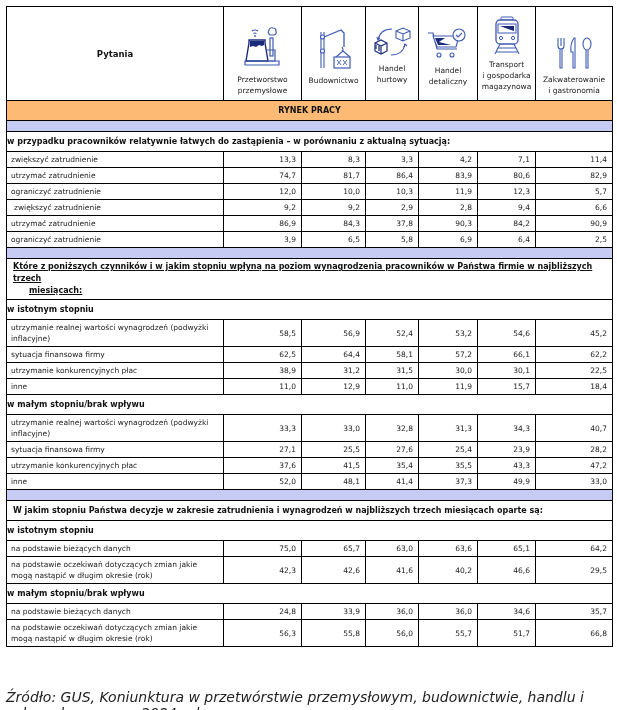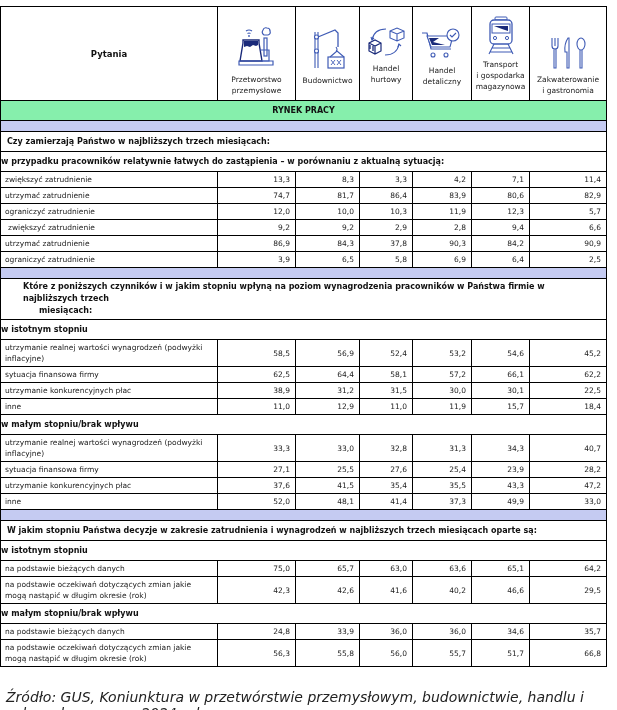--- a/index.html
+++ b/index.html
@@ -1,43 +1,43 @@
 <!DOCTYPE html>
 <html><head>
 <meta charset="utf-8">
 <style>
   * { box-sizing: border-box; margin: 0; padding: 0; }
   html, body { width: 617px; height: 710px; background: #ffffff; overflow: hidden; }
   body { font-family: "DejaVu Sans", sans-serif; color: #111; position: relative; }
   table {
-    position: absolute; left: 0; top: 6px;
+    position: absolute; left: 6px; top: 6px;
     width: 606px;
     border-collapse: collapse;
     table-layout: fixed;
     font-size: 8px;
   }
   td, th { border: 1px solid #000; }
   col.c0 { width: 217px; }
   col.c1 { width: 78px; }
   col.c2 { width: 64px; }
   col.c3 { width: 53px; }
   col.c4 { width: 59px; }
   col.c5 { width: 58px; }
   col.c6 { width: 77px; }
 
   .hdr-row { height: 94px; }
   .hdr-pyt { font-weight: bold; font-size: 8.5px; text-align: center; vertical-align: middle; }
   .hdr-cell { text-align: center; vertical-align: bottom; padding: 2px 1px 4px 1px; font-size: 7.5px; line-height: 11px; color: #222; }
   .hdr-cell svg { display: block; margin: 0 auto 4px auto; }
   .hdr-label { display: block; }
 
-  .section-row td { background: #86efac; text-align: center; font-weight: bold; font-size: 8px; height: 20px; }
+  .section-row td { background: #fdba74; text-align: center; font-weight: bold; font-size: 8px; height: 20px; }
   .spacer-row td { background: #c5cbf2; height: 11px; }
   .question-row td { font-weight: bold; font-size: 8px; height: 20px; padding: 2px 6px; text-align: left; }
-  .question-row.tall td { height: 32px; line-height: 12px; padding-left: 22px; text-indent: 0; }
+  .question-row.tall td { height: 32px; line-height: 12px; padding-left: 6px; text-indent: 0; text-decoration: underline; }
   .question-row.tall .q2 { display: block; padding-left: 16px; }
   .sub-row td { font-weight: bold; font-size: 8px; height: 20px; }
   .data-row td { height: 16px; font-size: 7.5px; padding: 1px 4px; }
   .data-row.tall td { height: 27px; line-height: 11px; }
   .data-row td.label { text-align: left; color: #222; }
   .data-row td.val { text-align: right; padding-right: 5px; color: #222; }
 
   .source {
     position: absolute; left: 6px; top: 689px;
     font-style: italic; font-size: 14px; color: #222;
@@ -140,23 +140,20 @@
       </td>
     </tr>
 
     <tr class="section-row">
       <td colspan="7">RYNEK PRACY</td>
     </tr>
     <tr class="spacer-row">
         <td colspan="7"></td>
       </tr>
 
-    <tr class="question-row">
-      <td colspan="7">Czy zamierzają Państwo w najbliższych trzech miesiącach:</td>
-    </tr>
     <tr class="sub-row">
       <td colspan="7">w przypadku pracowników relatywnie łatwych do zastąpienia – w porównaniu z aktualną sytuacją:</td>
     </tr>
     <tr class="data-row">
       <td class="label">zwiększyć zatrudnienie</td>
       <td class="val">13,3</td>
       <td class="val">8,3</td>
       <td class="val">3,3</td>
       <td class="val">4,2</td>
       <td class="val">7,1</td>

